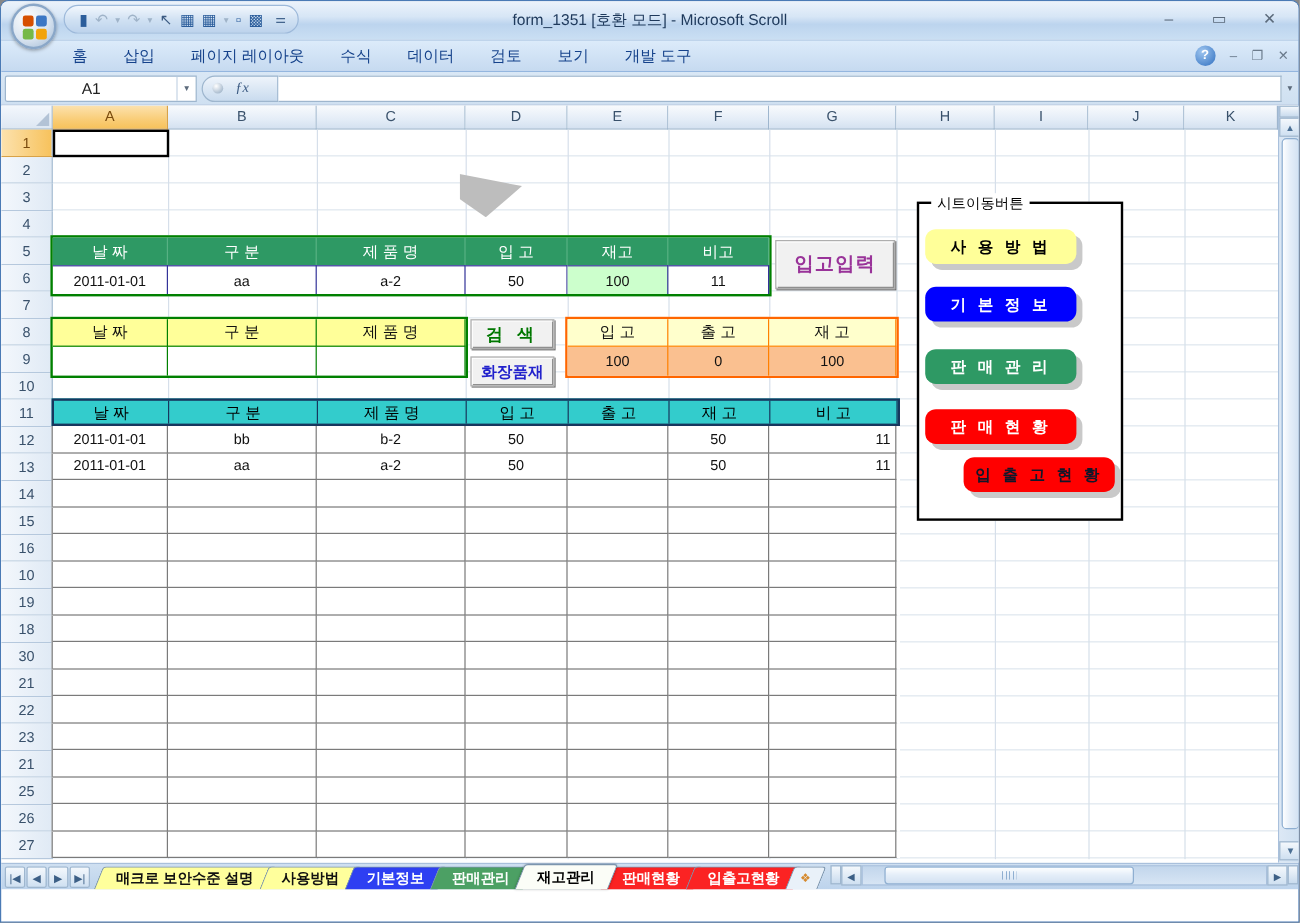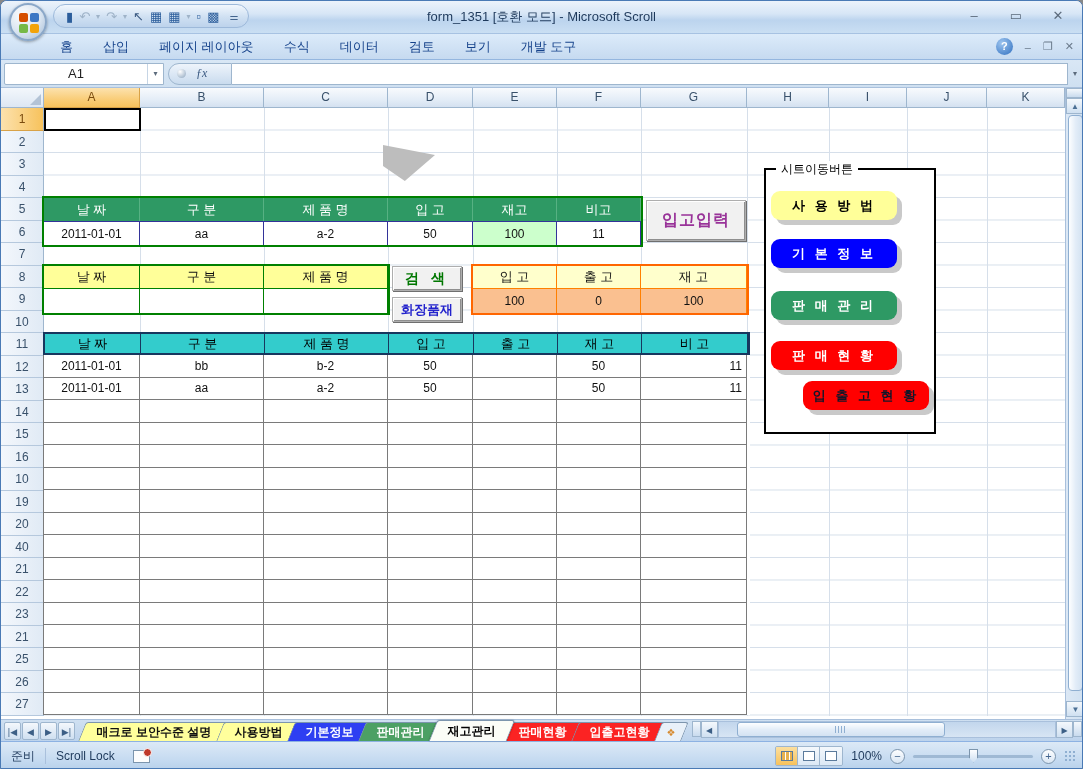--- a/index.html
+++ b/index.html
@@ -312,22 +312,22 @@
         <div class="rowhead">9</div>
         <div class="rowhead">10</div>
         <div class="rowhead">11</div>
         <div class="rowhead">12</div>
         <div class="rowhead">13</div>
         <div class="rowhead">14</div>
         <div class="rowhead">15</div>
         <div class="rowhead">16</div>
         <div class="rowhead">10</div>
         <div class="rowhead">19</div>
-        <div class="rowhead">20</div>
-        <div class="rowhead">40</div>
+        <div class="rowhead">18</div>
+        <div class="rowhead">30</div>
         <div class="rowhead">21</div>
         <div class="rowhead">22</div>
         <div class="rowhead">23</div>
         <div class="rowhead">21</div>
         <div class="rowhead">25</div>
         <div class="rowhead">26</div>
         <div class="rowhead">27</div>
       </div>
     <div class="rows-bg"></div>
     <div id="vlines">
@@ -611,40 +611,14 @@
       <div class="htrack">
         <div class="hthumb">
             <div class="grip"></div>
           </div>
       </div>
       <div class="harrow">▶</div>
       <div class="hsplit"></div>
     </div>
   </div>
 
-  <div class="statusbar">
-    <div class="sb-item">준비</div>
-    <div class="sb-sep"></div>
-    <div class="sb-item">Scroll Lock</div>
-    <div class="macro-icon"></div>
-    <div class="sb-right">
-      <div class="viewbtns">
-        <div class="viewbtn sel">
-            <div class="vb-glyph"></div>
-          </div>
-        <div class="viewbtn">
-            <div class="vb-glyph"></div>
-          </div>
-        <div class="viewbtn">
-            <div class="vb-glyph"></div>
-          </div>
-      </div>
-      <span class="zoomlabel">100%</span>
-      <div class="zbtn">−</div>
-      <div class="ztrack">
-          <div class="zthumb"></div>
-        </div>
-      <div class="zbtn">+</div>
-      <div class="sizegrip"></div>
-    </div>
-  </div>
 
 </div>
 
 </body></html>

